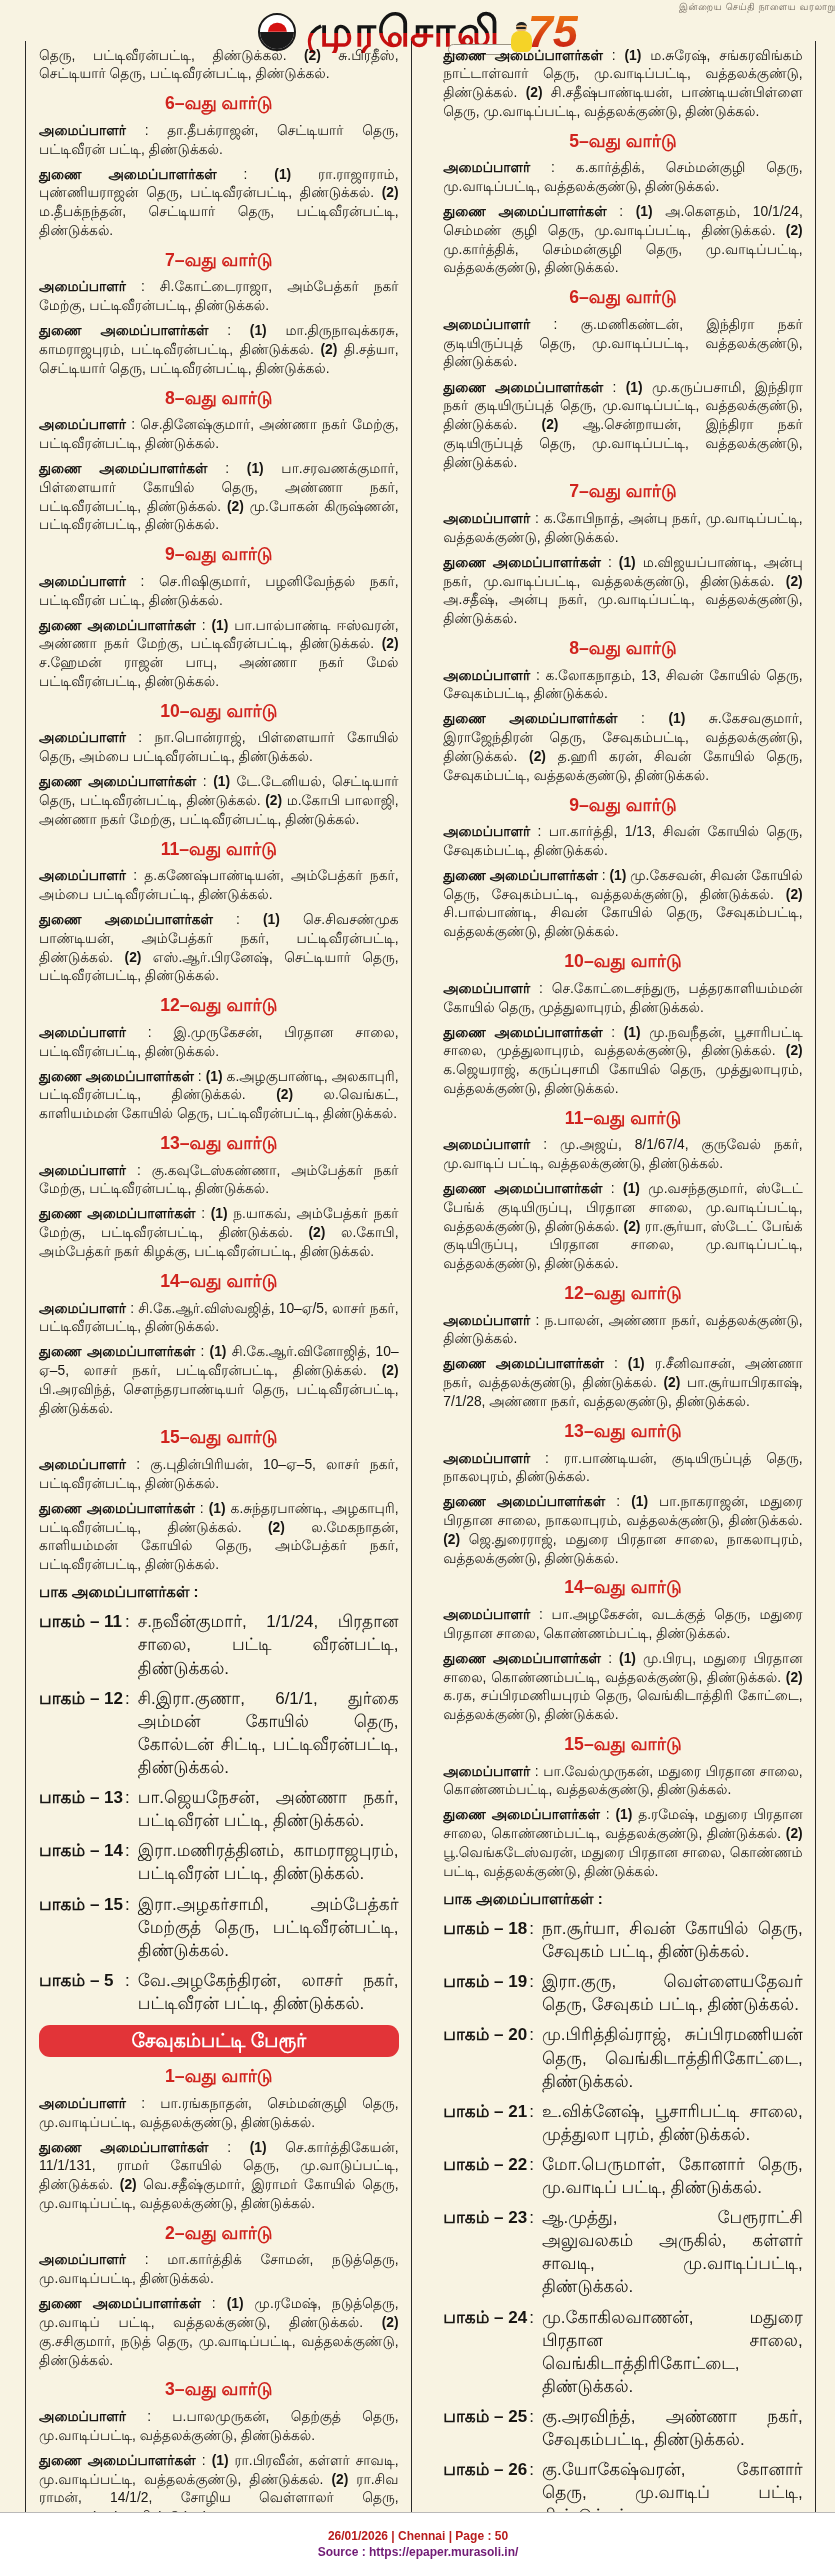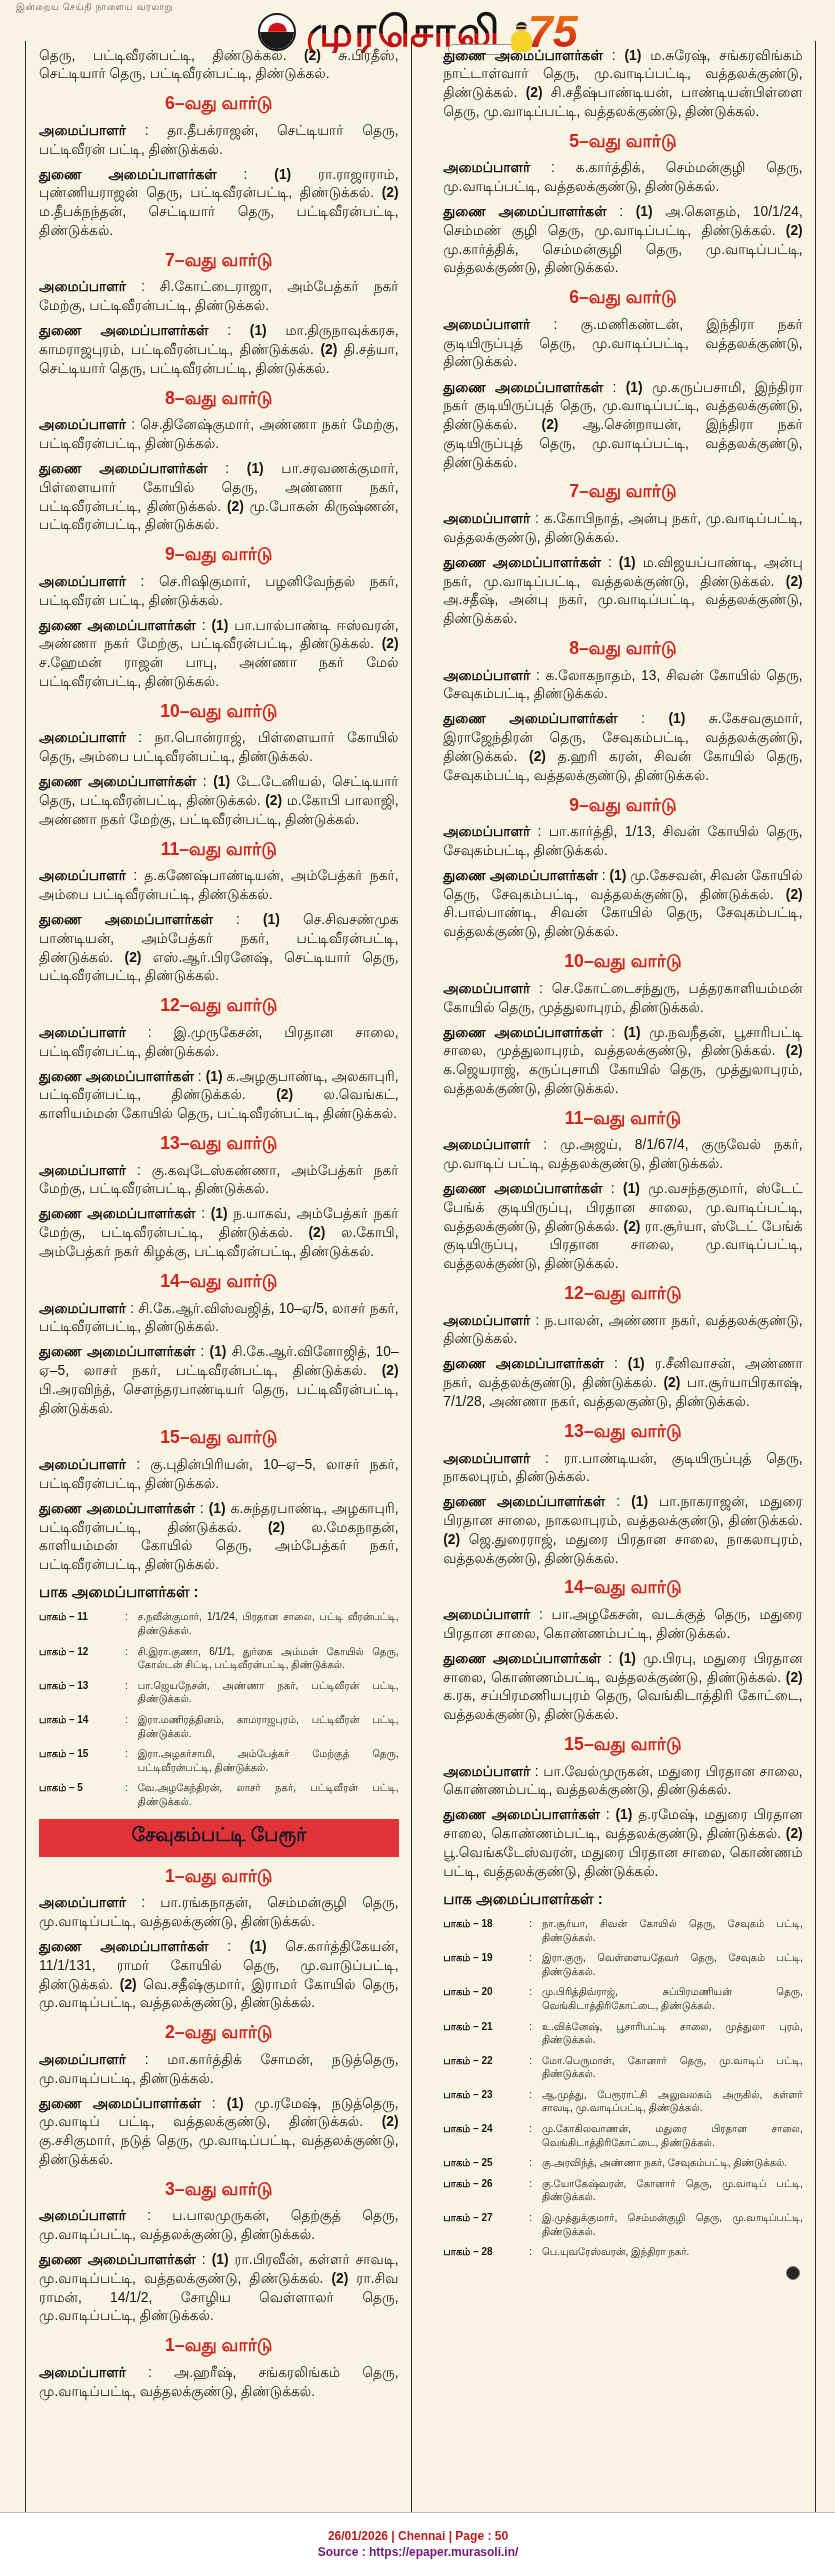--- a/index.html
+++ b/index.html
@@ -1,44 +1,44 @@
 <!DOCTYPE html>
 <html style="font-size:11.3px"><head>
 <meta charset="utf-8">
 <style>
   html,body{margin:0;padding:0;}
   body{font-family:"Liberation Sans","DejaVu Sans",sans-serif;}
   .page{position:relative;width:836px;height:2576px;background:#f8f3e2;overflow:hidden;}
 
   
   .masthead{position:relative;height:55px;background:#f8f3e2;}
-  .slogan{position:absolute;top:2.1px;left:0;right:0;text-align:left;font-size:9.2px;color:#6b6258;letter-spacing:0.7px;margin-left:16px;}
+  .slogan{position:absolute;top:2.1px;left:0;right:0;text-align:right;font-size:9.2px;color:#6b6258;letter-spacing:0.7px;margin-left:16px;}
   .mast-row{position:absolute;top:11.3px;left:0;right:0;display:flex;justify-content:center;align-items:center;gap:10px;}
   .dmk-logo{width:38px;height:38px;border-radius:50%;background:#fff;border:2.8px solid #1a1a1a;position:relative;overflow:hidden;box-sizing:border-box;}
   .dmk-logo .half{position:absolute;left:0;right:0;bottom:0;height:50%;background:#1a1a1a;}
   .dmk-logo .sun{position:absolute;left:50%;top:50%;width:18.3px;height:9.2px;transform:translate(-50%,-100%);background:#d41111;border-radius:18.3px 18.3px 0 0;}
   .mast-title{font-size:42px;font-weight:bold;line-height:1;background:linear-gradient(180deg,#141414 52%,#c50f0f 52%);-webkit-background-clip:text;background-clip:text;color:transparent;letter-spacing:1.4px;}
   .badge75{display:flex;align-items:flex-end;position:relative;}
   .figure{width:21px;height:31px;position:relative;margin-right:-4.2px;z-index:2;}
   .figure .head{position:absolute;top:0;left:5px;width:11.3px;height:10px;background:#e8b77c;border-radius:50% 50% 45% 45%;border-top:3.5px solid #222;box-sizing:border-box;}
   .figure .glasses{position:absolute;top:5px;left:5.6px;width:10px;height:2.1px;background:#222;border-radius:1.4px;}
   .figure .body{position:absolute;top:9.2px;left:0;width:21px;height:21px;background:#f5d327;border-radius:40% 40% 30% 30%;}
   .num75{font-size:45px;font-weight:bold;font-style:italic;line-height:0.9;background:linear-gradient(180deg,#f07c12,#c41414);-webkit-background-clip:text;background-clip:text;color:transparent;}
   .tagline-capsule{position:absolute;top:44px;left:448px;width:68px;height:9.2px;border:0.7px solid #9b9485;border-radius:5.6px;background:#fbf8ee;}
 
   
   .content{position:absolute;top:41px;left:25.4px;width:789px;bottom:63px;display:flex;border-left:1.4px solid #2a2a2a;border-right:1.4px solid #2a2a2a;overflow:hidden;}
   .newspaper-column{flex:1 1 0;padding:5.6px 12.7px 0 12.7px;overflow:hidden;}
   .newspaper-column + .newspaper-column{border-left:1.4px solid #2a2a2a;padding-left:31px;}
   .para{margin:0 0 6.3px 0;font-size:13.8px;line-height:1.36;color:#171512;text-align:justify;}
   .para b{color:#171512;}
   .ward-heading{text-align:center;color:#d0231d;font-weight:bold;font-size:17.6px;margin:9.2px 0 5.6px 0;}
-  .banner{background:#e23438;color:#0f172a;font-weight:bold;font-size:19px;text-align:center;padding:5px 0 9px;margin:10px 0 4.2px 0;}
+  .banner{background:#e23438;color:#ffffff;font-weight:bold;font-size:19px;text-align:center;padding:5px 0 3px;margin:10px 0 4.2px 0;border-radius:11px;}
   .subhead{text-align:left;font-weight:bold;font-size:15px;color:#171512;margin:8.5px 0 7px 0;}
-  .part-row{display:flex;font-size:10px;line-height:1.36;color:#171512;margin:0 0 7px 0;}
+  .part-row{display:flex;font-size:17px;line-height:1.36;color:#171512;margin:0 0 7px 0;}
   .part-num{flex:0 0 86px;font-weight:bold;}
   .part-colon{flex:0 0 12.7px;}
   .part-text{flex:1 1 auto;text-align:justify;}
   .endmark{width:12px;height:12px;border-radius:50%;background:#262626;border:1.4px solid #6e6e6e;margin:4.2px 2.8px 0 auto;}
 
   
   .footer{position:absolute;left:0;right:0;bottom:0;height:63px;background:#ffffff;border-top:1.4px solid #b9b9b9;text-align:center;}
   .footer-date{margin-top:15.5px;font-size:12px;font-weight:bold;color:#b91c1c;}
   .footer-source{margin-top:2.8px;font-size:12px;font-weight:bold;color:#701a75;text-decoration:none;display:inline-block;}
 </style>

